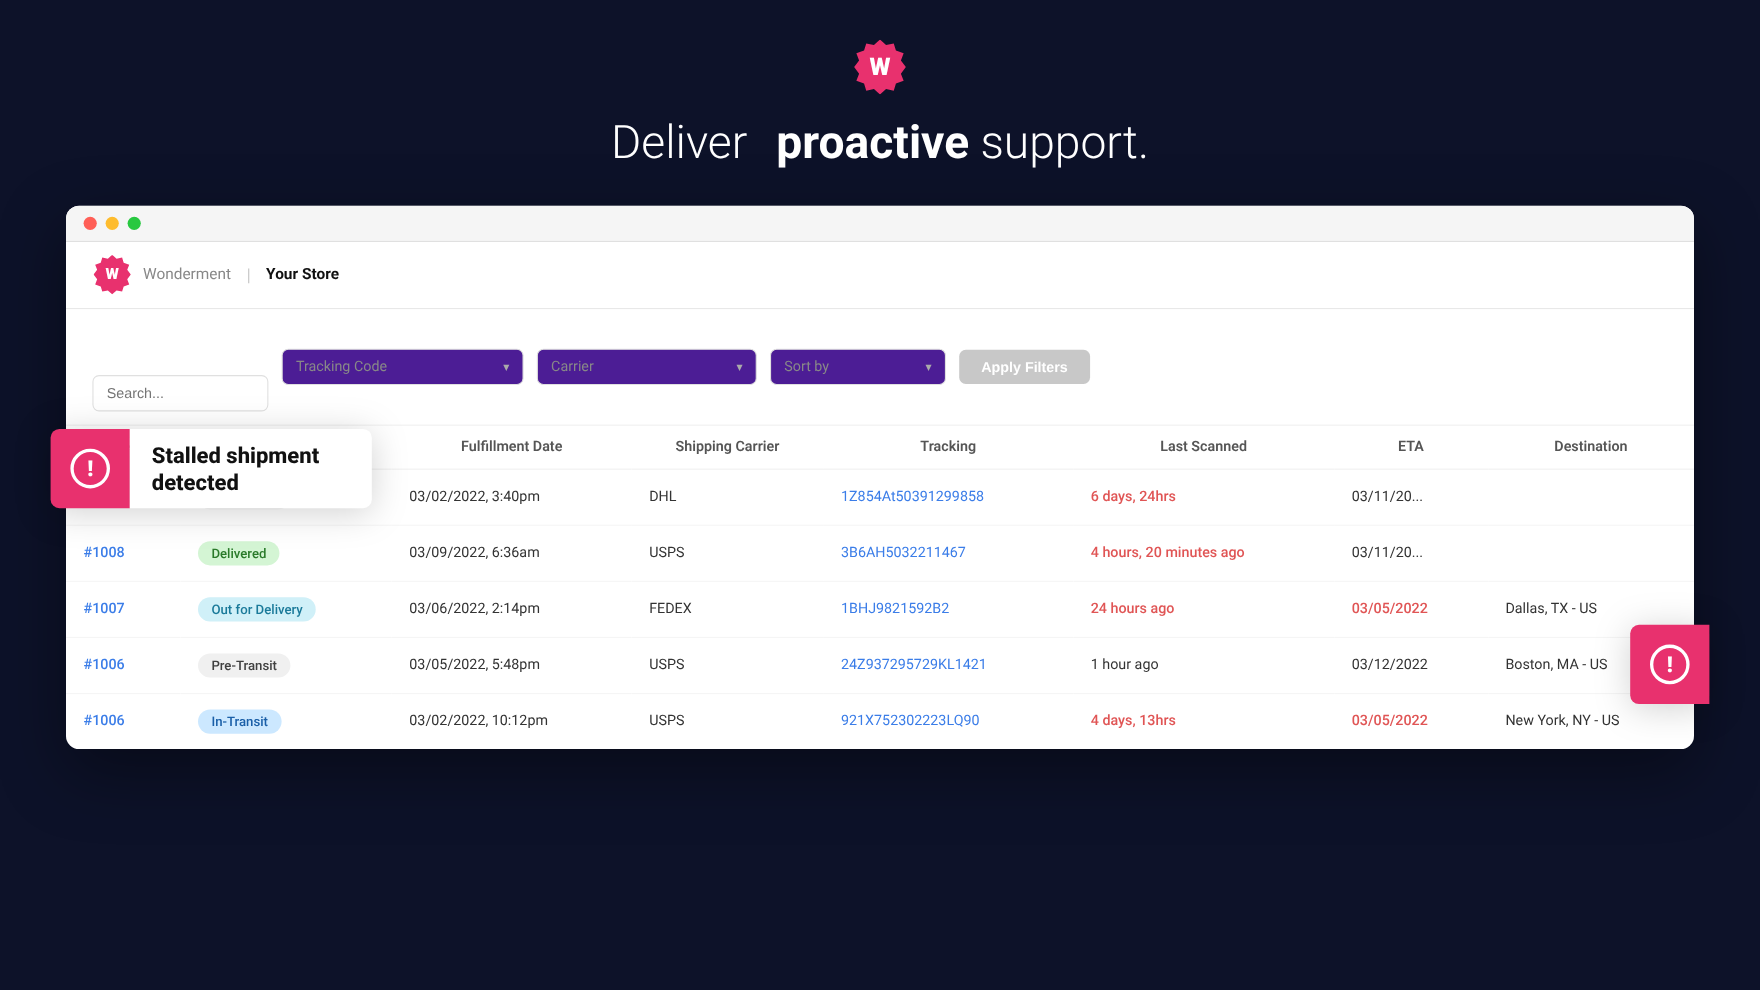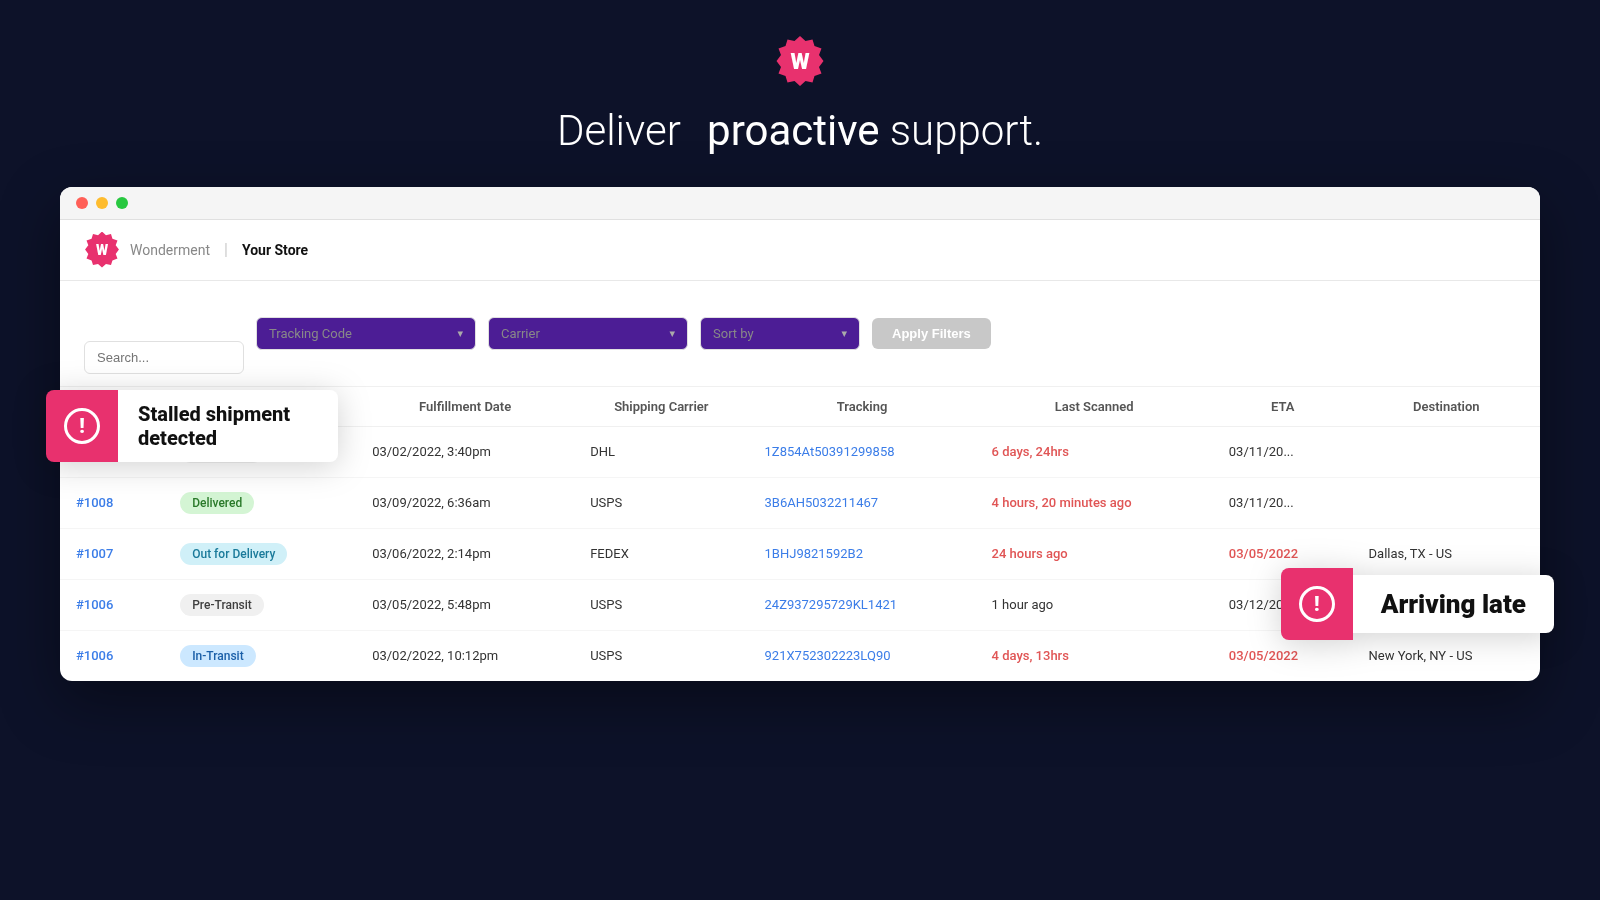--- a/index.html
+++ b/index.html
@@ -36,21 +36,21 @@
       font-size: 22px;
       font-weight: 900;
     }
     .hero-title {
       font-size: 42px;
       font-weight: 300;
       color: #fff;
       line-height: 1.3;
     }
     .hero-title strong {
-      font-weight: 400;
+      font-weight: 700;
       margin-left: 16px;
     }
     .hero-subtitle {
       font-size: 42px;
       font-weight: 300;
       color: #fff;
       line-height: 1.3;
     }
 
     
@@ -449,16 +449,13 @@
   </div>
   <div class="stalled-text-box">
     <span>Stalled shipment<br>detected</span>
   </div>
 </div>
 
 <div class="arriving-tooltip">
   <div class="arriving-icon-box">
     <div class="arriving-icon">!</div>
   </div>
-  <div class="arriving-text-box">
-    <span>Arriving late</span>
-  </div>
 </div>
 
 </body></html>

